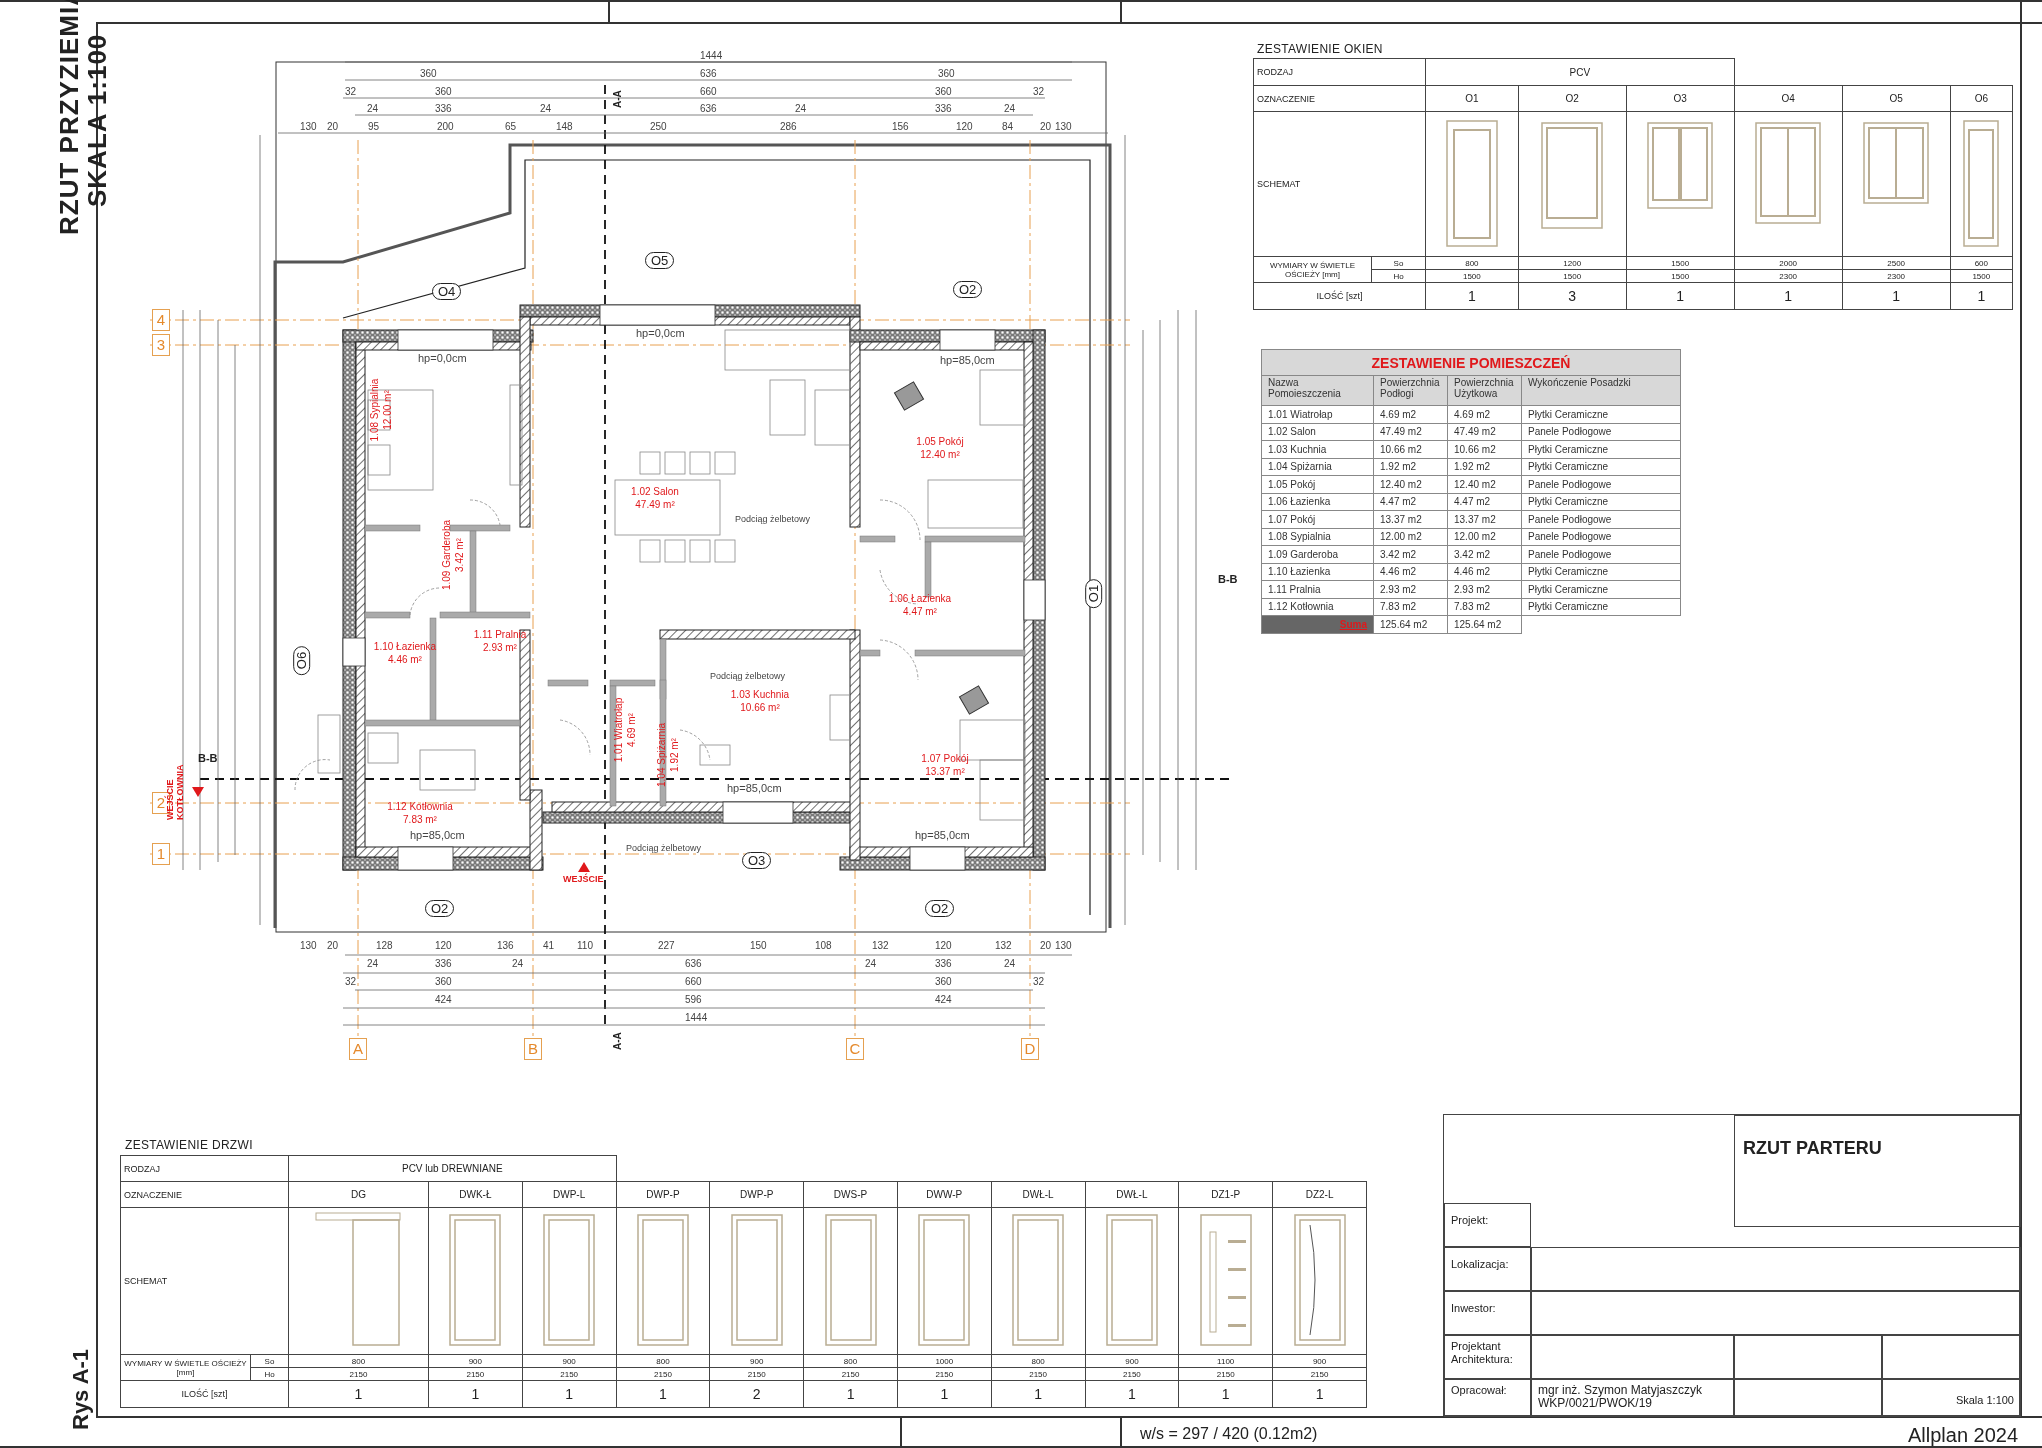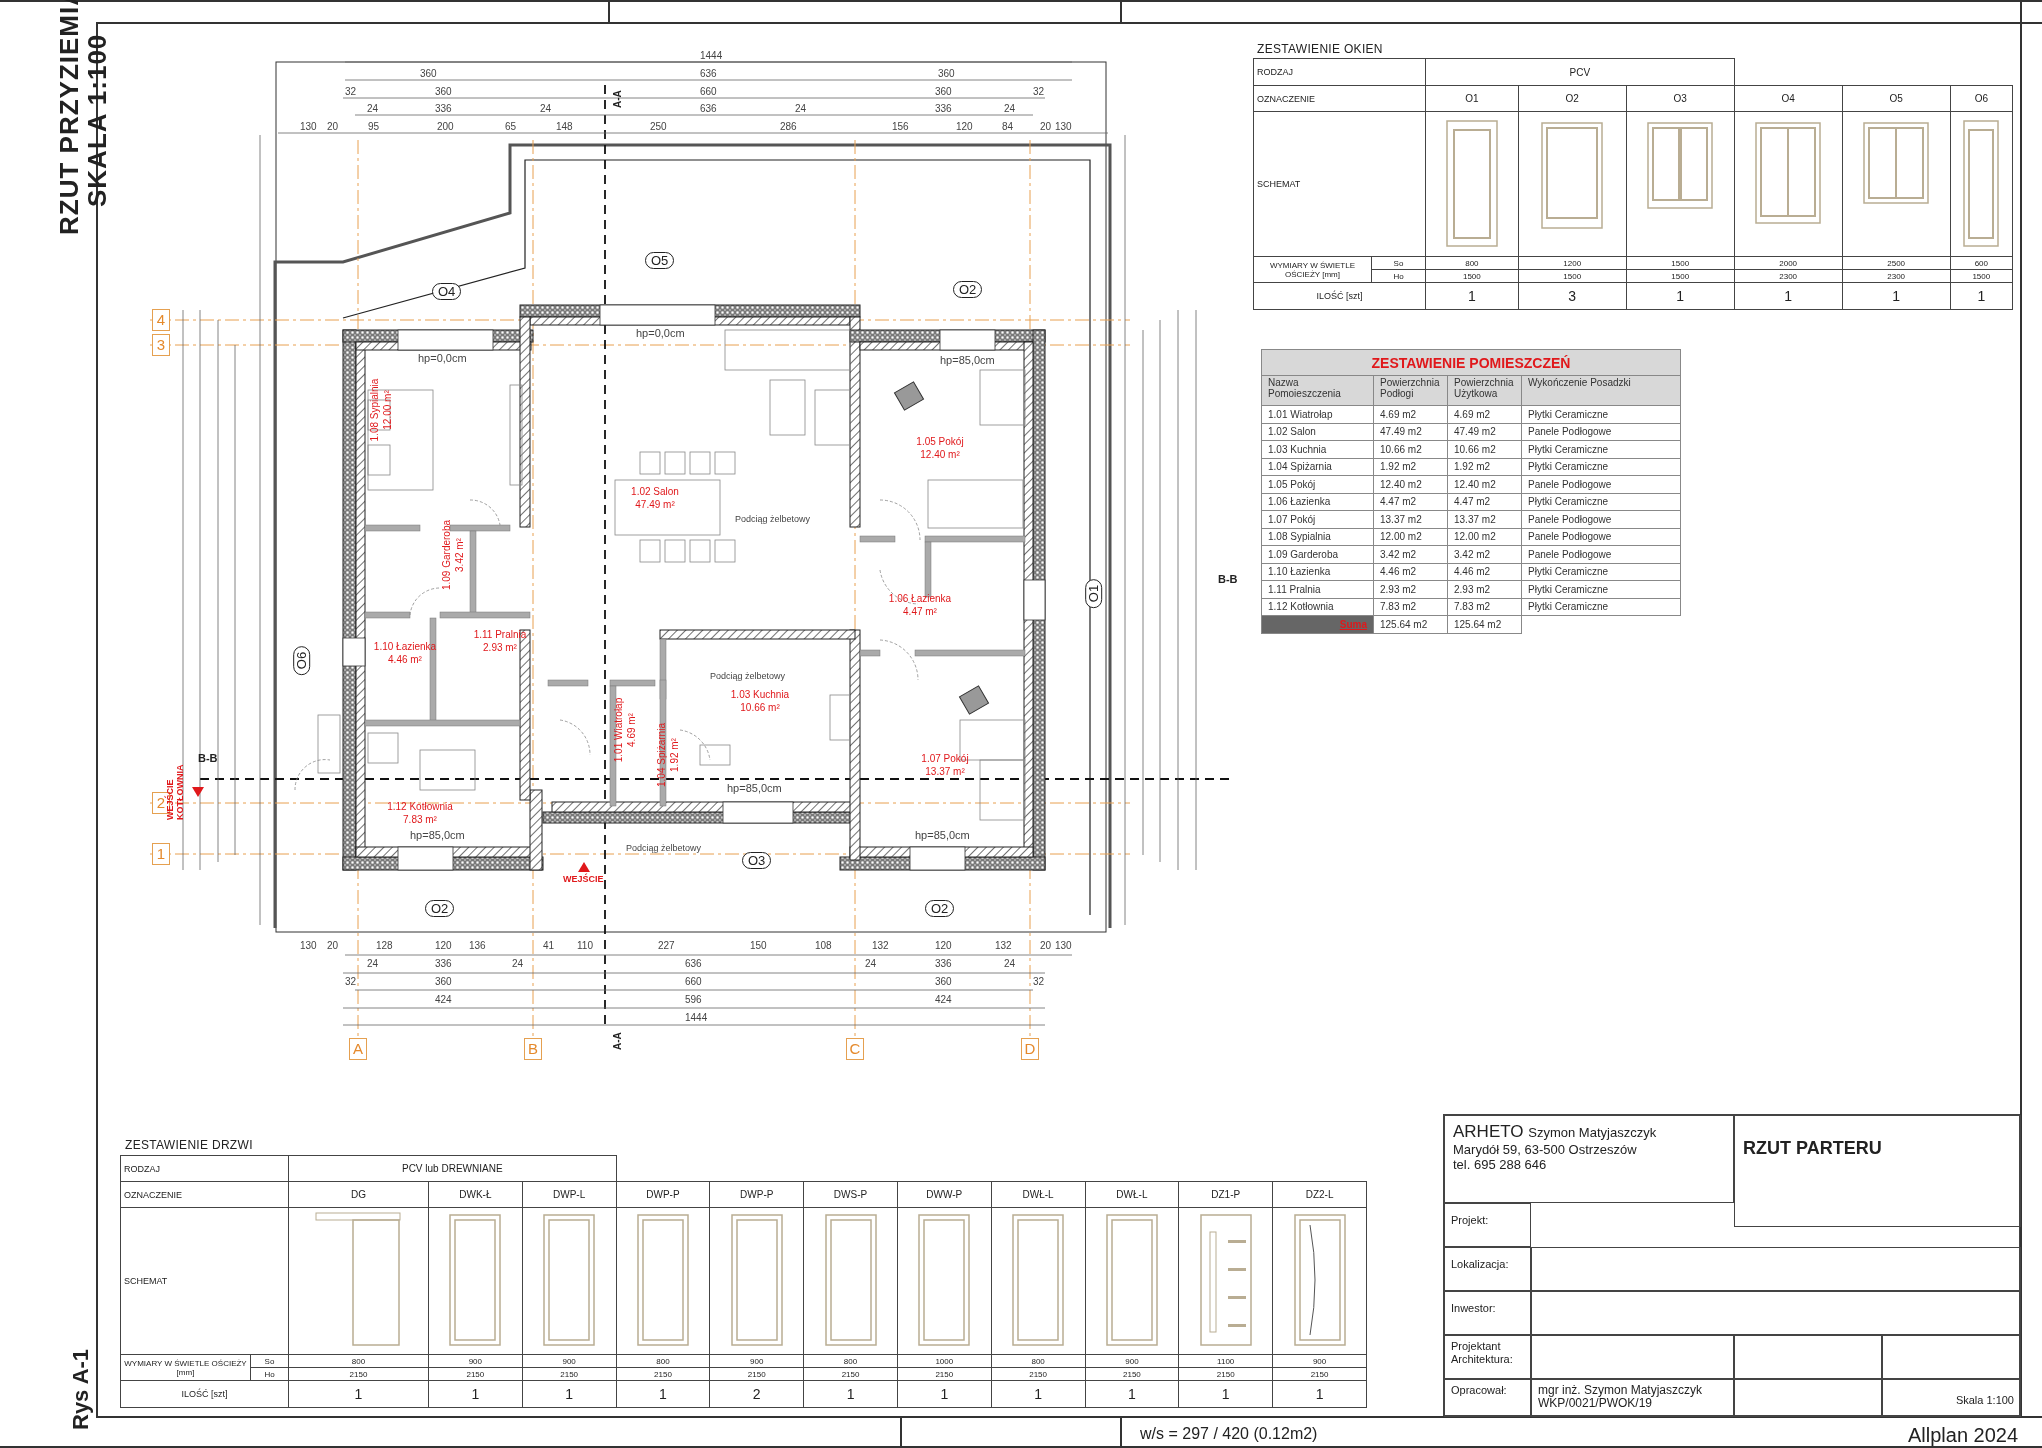--- a/index.html
+++ b/index.html
@@ -249,21 +249,21 @@
   <div class="dim" style="left:892px;top:121px;">156</div>
   <div class="dim" style="left:956px;top:121px;">120</div>
   <div class="dim" style="left:1002px;top:121px;">84</div>
   <div class="dim" style="left:1040px;top:121px;">20</div>
   <div class="dim" style="left:1055px;top:121px;">130</div>
 
   <div class="dim" style="left:300px;top:940px;">130</div>
   <div class="dim" style="left:327px;top:940px;">20</div>
   <div class="dim" style="left:376px;top:940px;">128</div>
   <div class="dim" style="left:435px;top:940px;">120</div>
-  <div class="dim" style="left:469px;top:940px;text-align:right;">136</div>
+  <div class="dim" style="left:497px;top:940px;text-align:right;">136</div>
   <div class="dim" style="left:543px;top:940px;">41</div>
   <div class="dim" style="left:577px;top:940px;">110</div>
   <div class="dim" style="left:658px;top:940px;">227</div>
   <div class="dim" style="left:750px;top:940px;">150</div>
   <div class="dim" style="left:815px;top:940px;">108</div>
   <div class="dim" style="left:872px;top:940px;">132</div>
   <div class="dim" style="left:935px;top:940px;">120</div>
   <div class="dim" style="left:995px;top:940px;">132</div>
   <div class="dim" style="left:1040px;top:940px;">20</div>
   <div class="dim" style="left:1055px;top:940px;">130</div>
@@ -662,25 +662,20 @@
     <td class="big">1</td>
     <td class="big">1</td>
     <td class="big">1</td>
     <td class="big">1</td>
     <td class="big">1</td>
   </tr>
 </tbody>
   </table>
 
 <div class="tb" style="left:1443px;top:1114px;width:577px;height:302px;">
-  <div class="tb-cell" style="left:0;top:0;width:290px;height:88px;padding:6px 8px;">
-    <div style="font-size:17px;"><span>ARHETO</span> <span style="font-size:13px;">Szymon Matyjaszczyk</span></div>
-    <div style="font-size:13px;">Marydół 59, 63-500 Ostrzeszów</div>
-    <div style="font-size:13px;">tel. 695 288 646</div>
-  </div>
   <div class="tb-cell" style="left:290px;top:0;width:287px;height:112px;padding:22px 8px;font-weight:bold;font-size:18px;">RZUT PARTERU</div>
 
   <div class="tb-cell" style="left:0;top:88px;width:87px;height:44px;font-size:11px;padding-top:10px;">Projekt:</div>
 
   <div class="tb-cell" style="left:0;top:132px;width:87px;height:44px;font-size:11px;padding-top:10px;">Lokalizacja:</div>
   <div class="tb-cell" style="left:87px;top:132px;width:490px;height:44px;"></div>
 
   <div class="tb-cell" style="left:0;top:176px;width:87px;height:44px;font-size:11px;padding-top:10px;">Inwestor:</div>
   <div class="tb-cell" style="left:87px;top:176px;width:490px;height:44px;"></div>
 

